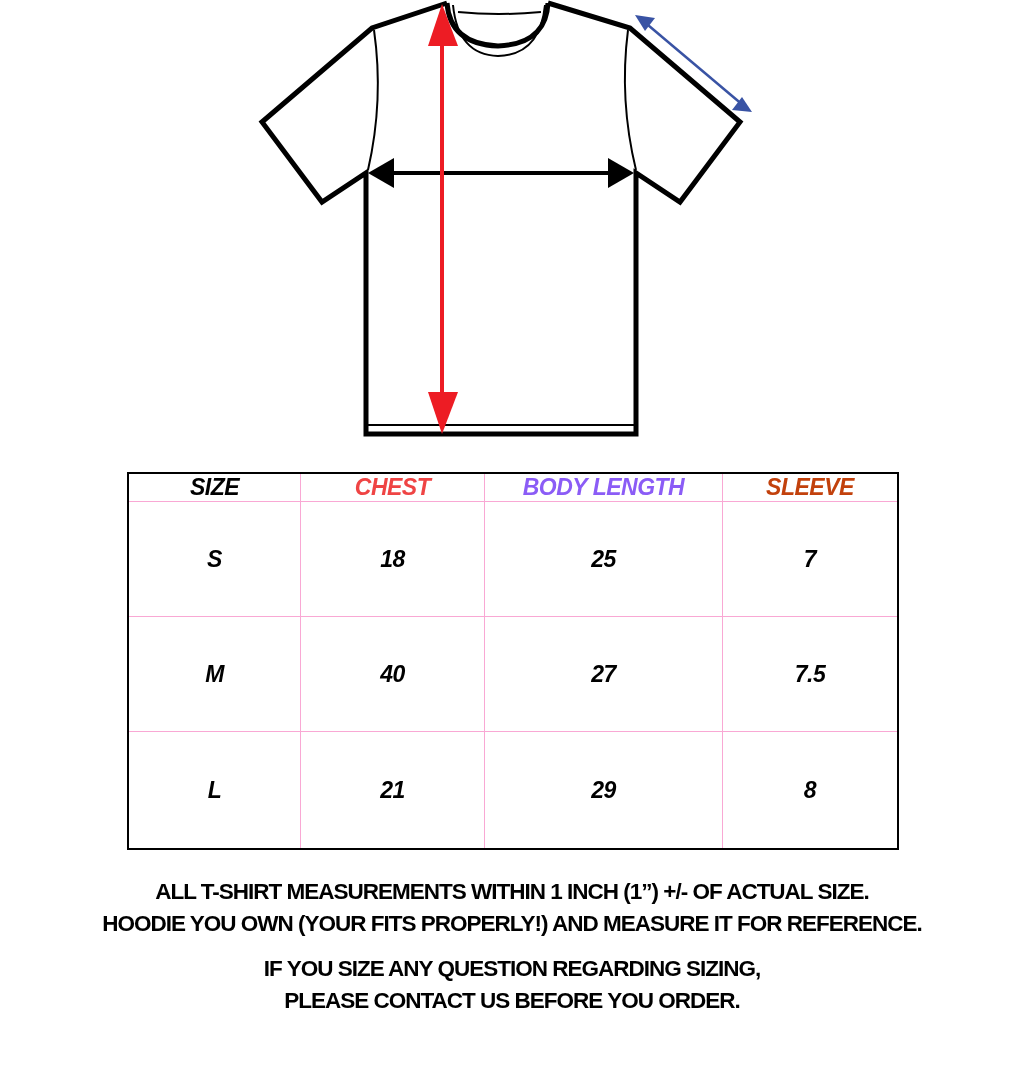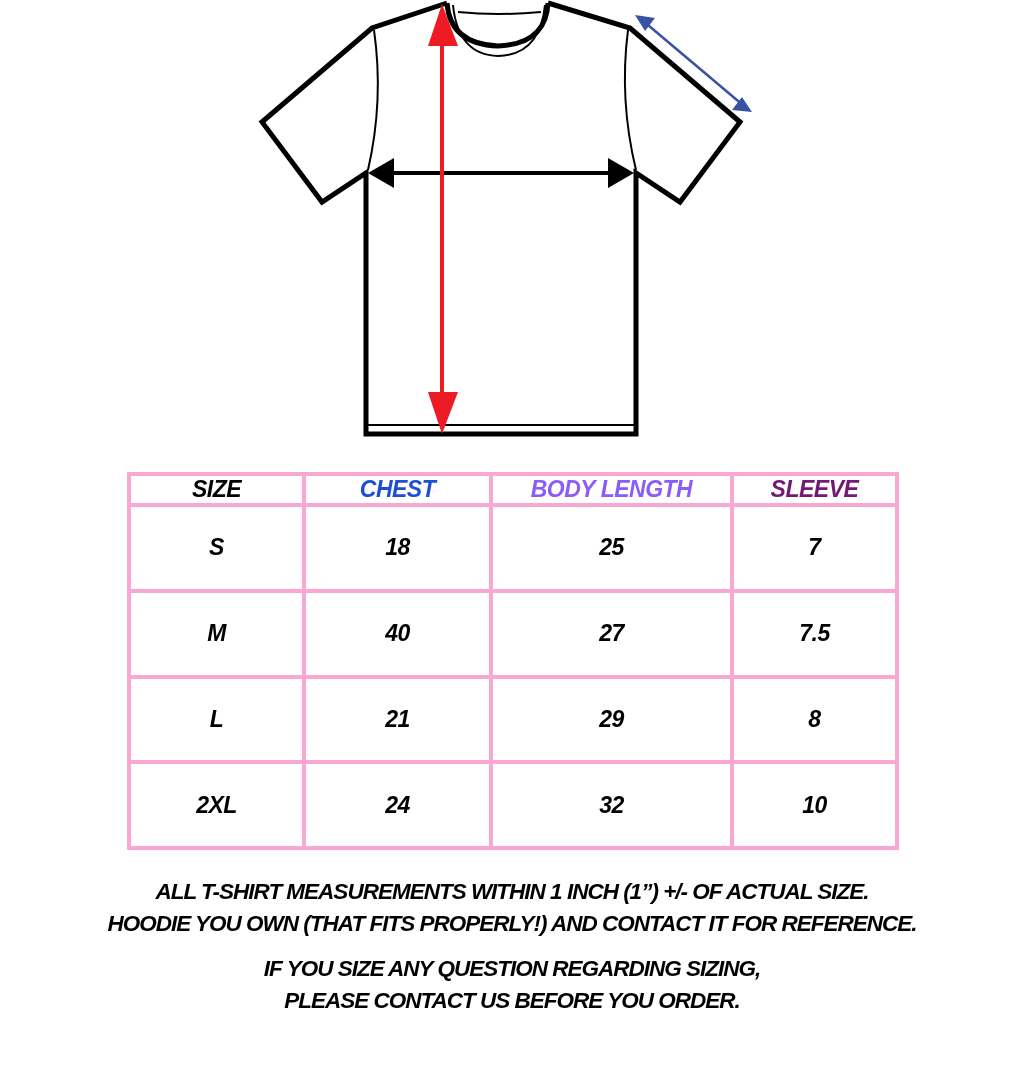--- a/index.html
+++ b/index.html
@@ -1,25 +1,25 @@
 <!DOCTYPE html>
 <html><head>
 <meta charset="utf-8">
 <style>
   html, body { margin:0; padding:0; background:#ffffff; }
   body { width:1024px; height:1078px; position:relative; overflow:hidden;
          font-family:"Liberation Sans", sans-serif; color:#000; }
   .diagram { position:absolute; left:0; top:0; width:1024px; height:445px; }
   table.size-table { position:absolute; left:127px; top:472px; width:772px; height:378px;
     border-collapse:collapse; border:2px solid #000; table-layout:fixed; }
-  table.size-table td, table.size-table th { border:4px solid #f9a8d4; text-align:center; vertical-align:middle;
+  table.size-table td, table.size-table th { border:1px solid #f9a8d4; text-align:center; vertical-align:middle;
     font-style:italic; font-weight:bold; font-size:23px; letter-spacing:-0.5px; padding:0; }
   table.size-table th { font-size:23px; }
   .notes { position:absolute; left:0; top:876px; width:1024px; text-align:center;
-    font-style:italic; font-weight:bold; font-size:22.5px; letter-spacing:-1px; line-height:31.5px; }
+    font-weight:bold; font-size:22.5px; letter-spacing:-1px; line-height:31.5px; }
   .notes .gap { height:14px; }
 </style>
 </head>
 <body>
 
 <svg class="diagram" viewBox="0 0 1024 445" width="1024" height="445">
 
   <g fill="none" stroke="#000" stroke-linejoin="miter">
     <path d="M447,3 L372,28 L262,122 L322,202 L366,173 L366,434 L636,434 L636,173 L680,202 L740,122 L630,28 L548,3" stroke-width="5"></path>
 
@@ -49,23 +49,23 @@
     <line x1="642" y1="20" x2="744" y2="106" stroke="#3953a4" stroke-width="2.5"></line>
     <polygon points="635,15 655,18 645,31" fill="#3953a4"></polygon>
     <polygon points="752,112 732,110 742,97" fill="#3953a4"></polygon>
   </g>
 </svg>
 
 <table class="size-table">
   <thead>
     <tr>
       <th style="color:#000000;width:171px">SIZE</th>
-      <th style="color:#1d4ed8;width:183px">CHEST</th>
+      <th style="color:#ef4444;width:183px">CHEST</th>
       <th style="color:#8b5cf6;width:237px">BODY LENGTH</th>
-      <th style="color:#701a75">SLEEVE</th>
+      <th style="color:#c2410c">SLEEVE</th>
     </tr>
   </thead>
   <tbody>
     <tr>
       <td>S</td>
       <td>18</td>
       <td>25</td>
       <td>7</td>
     </tr>
     <tr>
@@ -73,28 +73,22 @@
       <td>40</td>
       <td>27</td>
       <td>7.5</td>
     </tr>
     <tr>
       <td>L</td>
       <td>21</td>
       <td>29</td>
       <td>8</td>
     </tr>
-    <tr>
-      <td>2XL</td>
-      <td>24</td>
-      <td>32</td>
-      <td>10</td>
-    </tr>
   </tbody>
 </table>
 
 <div class="notes">
   <div>ALL T-SHIRT MEASUREMENTS WITHIN 1 INCH (1”) +/- OF ACTUAL SIZE.</div>
-  <div>HOODIE YOU OWN (THAT FITS PROPERLY!) AND CONTACT IT FOR REFERENCE.</div>
+  <div>HOODIE YOU OWN (YOUR FITS PROPERLY!) AND MEASURE IT FOR REFERENCE.</div>
   <div class="gap"></div>
   <div>IF YOU SIZE ANY QUESTION REGARDING SIZING,</div>
   <div>PLEASE CONTACT US BEFORE YOU ORDER.</div>
 </div>
 
 </body></html>

